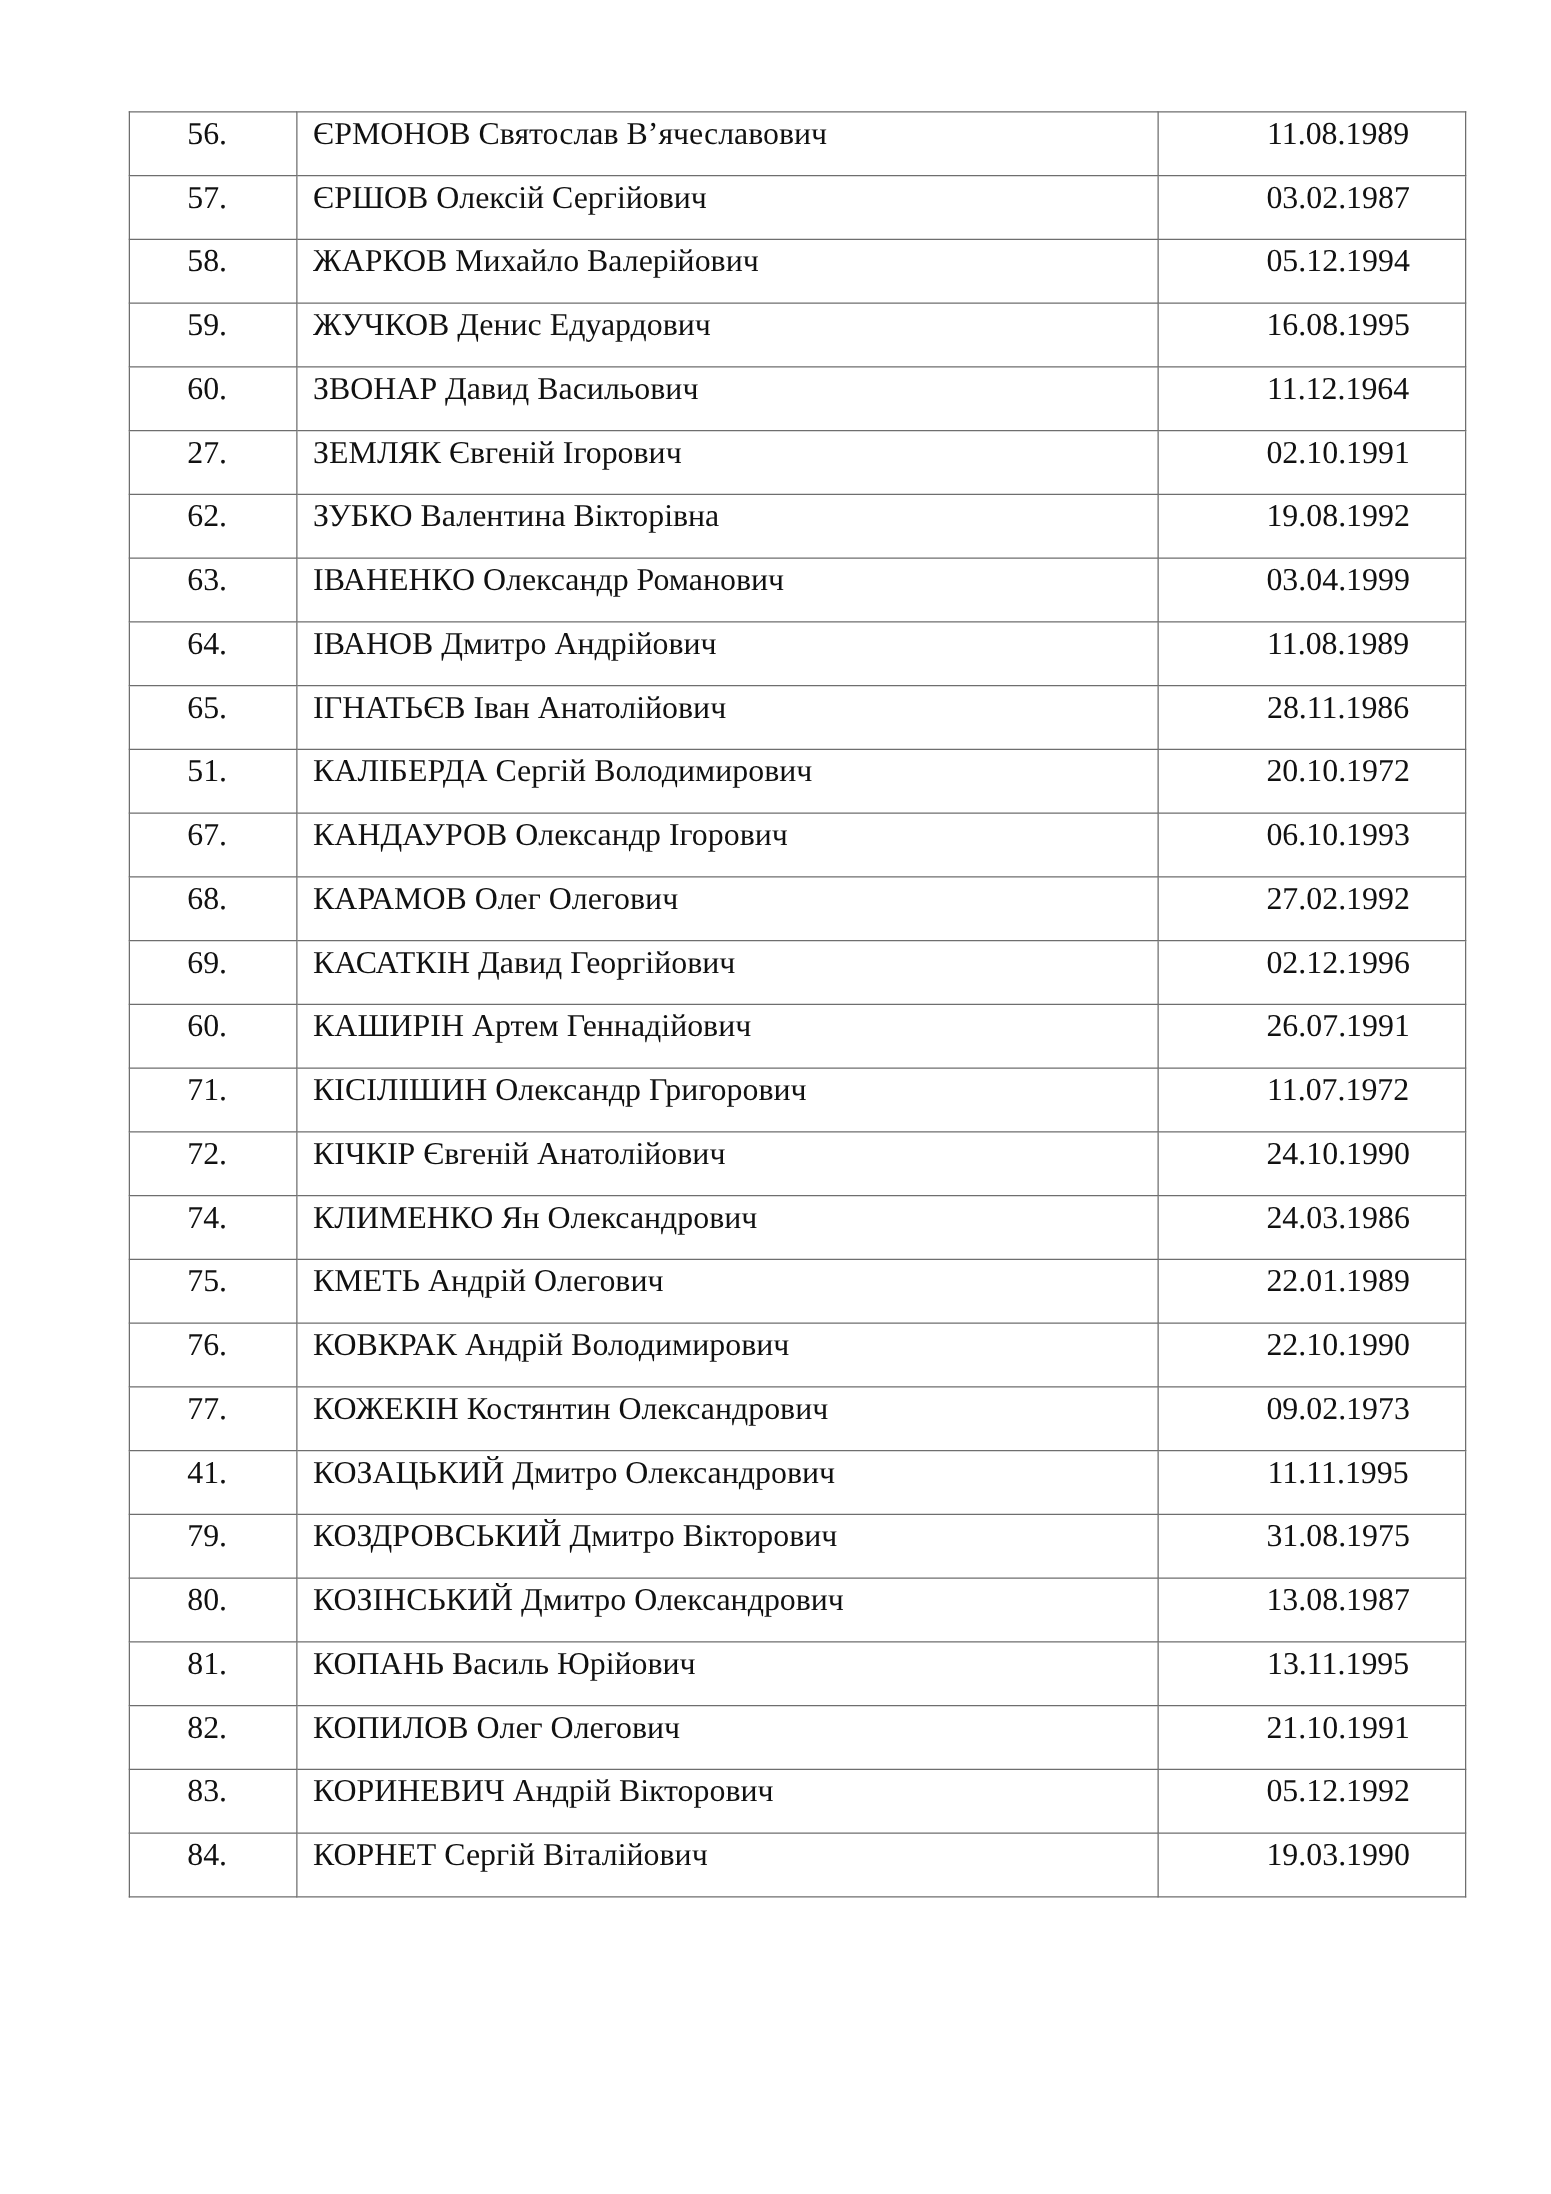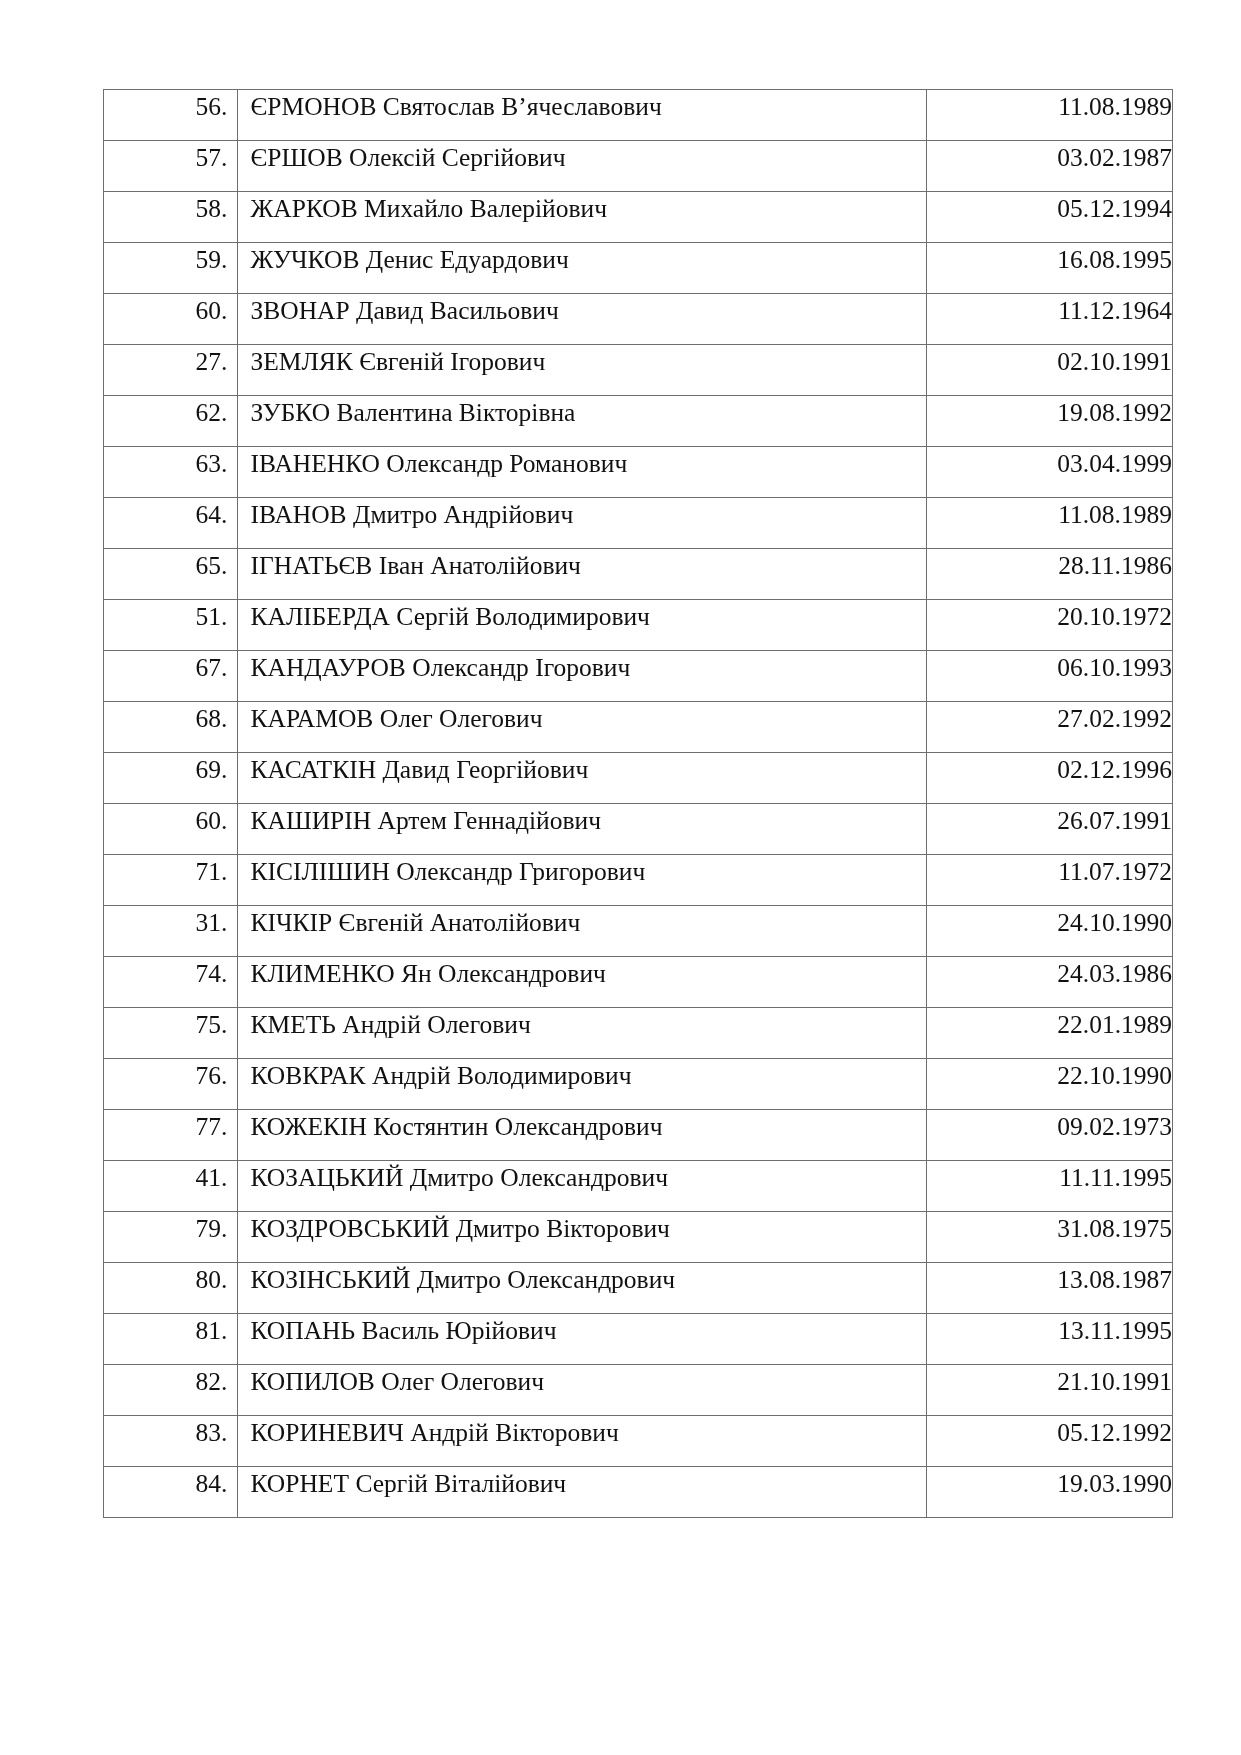--- a/index.html
+++ b/index.html
@@ -35,35 +35,35 @@
       height: 51px;
       padding: 0;
       vertical-align: top;
       font-size: 25.5px;
       line-height: 30px;
       white-space: nowrap;
       overflow: hidden;
     }
     td.num {
       width: 117px;
-      text-align: right;
+      text-align: center;
       padding-right: 10px !important;
       padding-top: 2px !important;
       box-sizing: border-box;
     }
     td.name {
       width: 599px;
       text-align: left;
       padding-left: 12px !important;
       padding-top: 2px !important;
       box-sizing: border-box;
     }
     td.date {
       width: 214px;
-      text-align: right;
+      text-align: center;
       padding-left: 42px !important;
       padding-top: 2px !important;
       box-sizing: border-box;
       margin-top: 30px;
     }
   </style>
 </head>
 <body>
 
 <div class="page">
@@ -144,21 +144,21 @@
     <td class="num">60.</td>
     <td class="name">КАШИРІН Артем Геннадійович</td>
     <td class="date">26.07.1991</td>
   </tr>
         <tr>
     <td class="num">71.</td>
     <td class="name">КІСІЛІШИН Олександр Григорович</td>
     <td class="date">11.07.1972</td>
   </tr>
         <tr>
-    <td class="num">31.</td>
+    <td class="num">72.</td>
     <td class="name">КІЧКІР Євгеній Анатолійович</td>
     <td class="date">24.10.1990</td>
   </tr>
         <tr>
     <td class="num">74.</td>
     <td class="name">КЛИМЕНКО Ян Олександрович</td>
     <td class="date">24.03.1986</td>
   </tr>
         <tr>
     <td class="num">75.</td>

